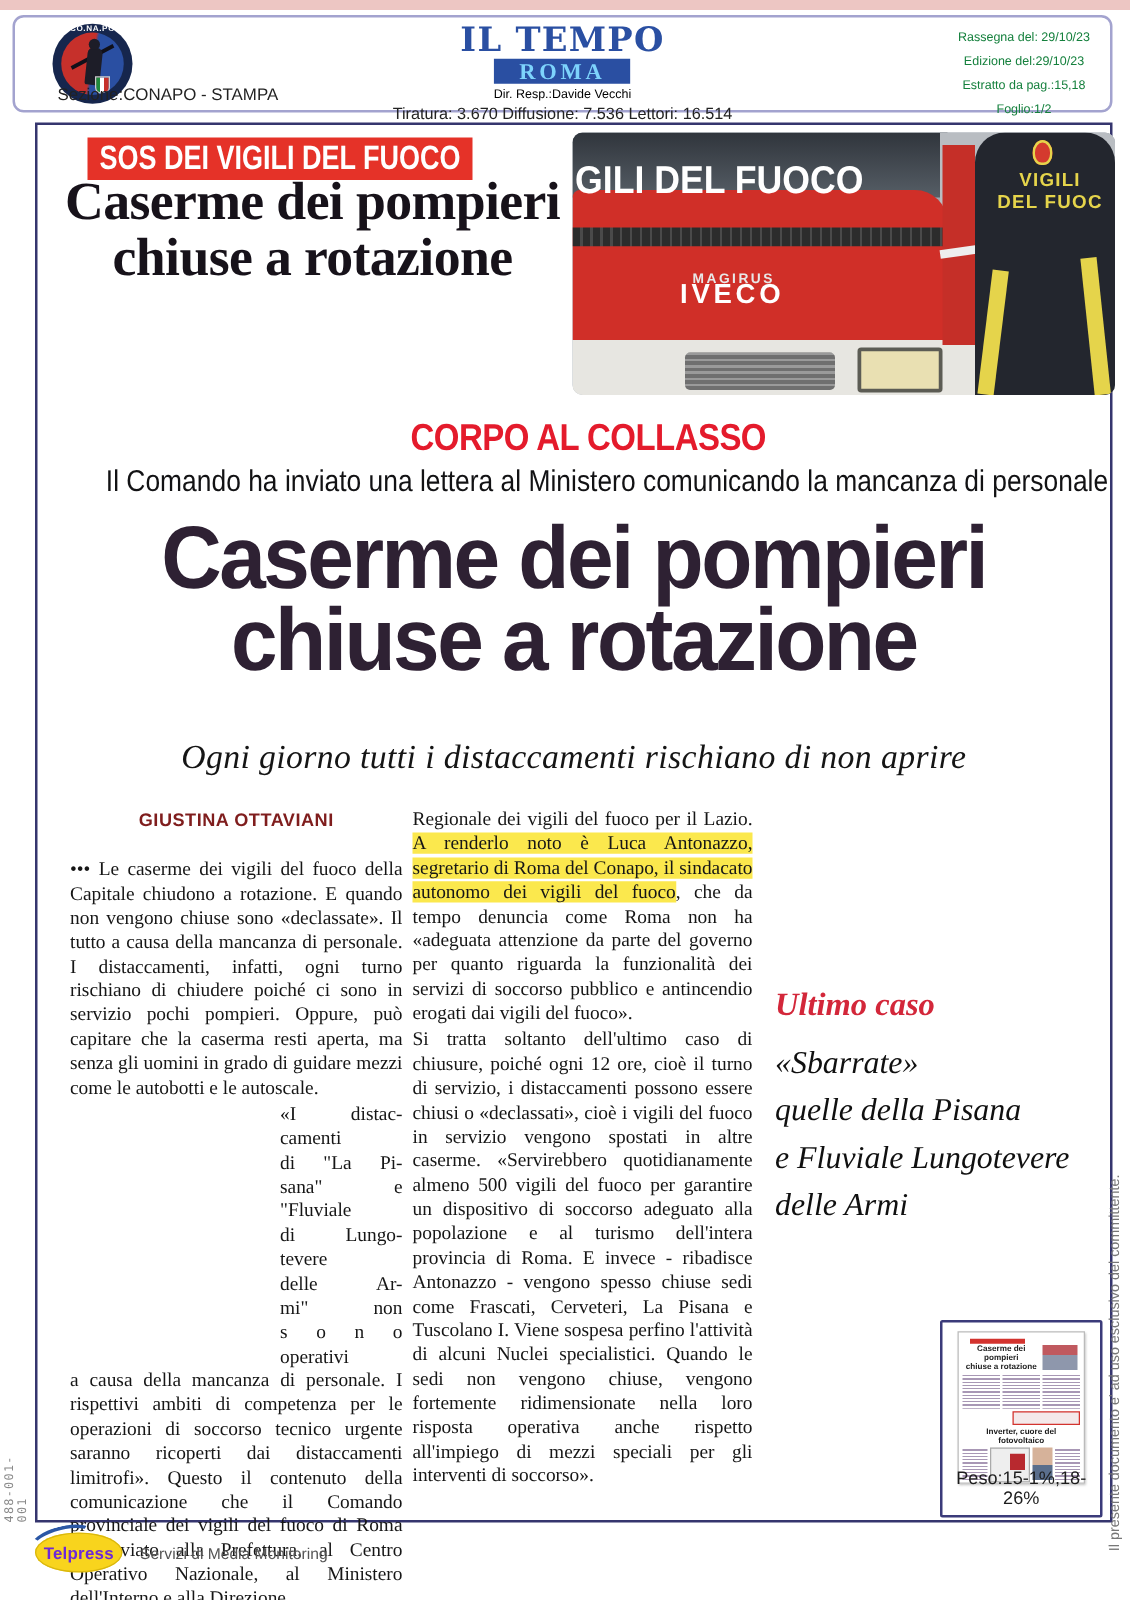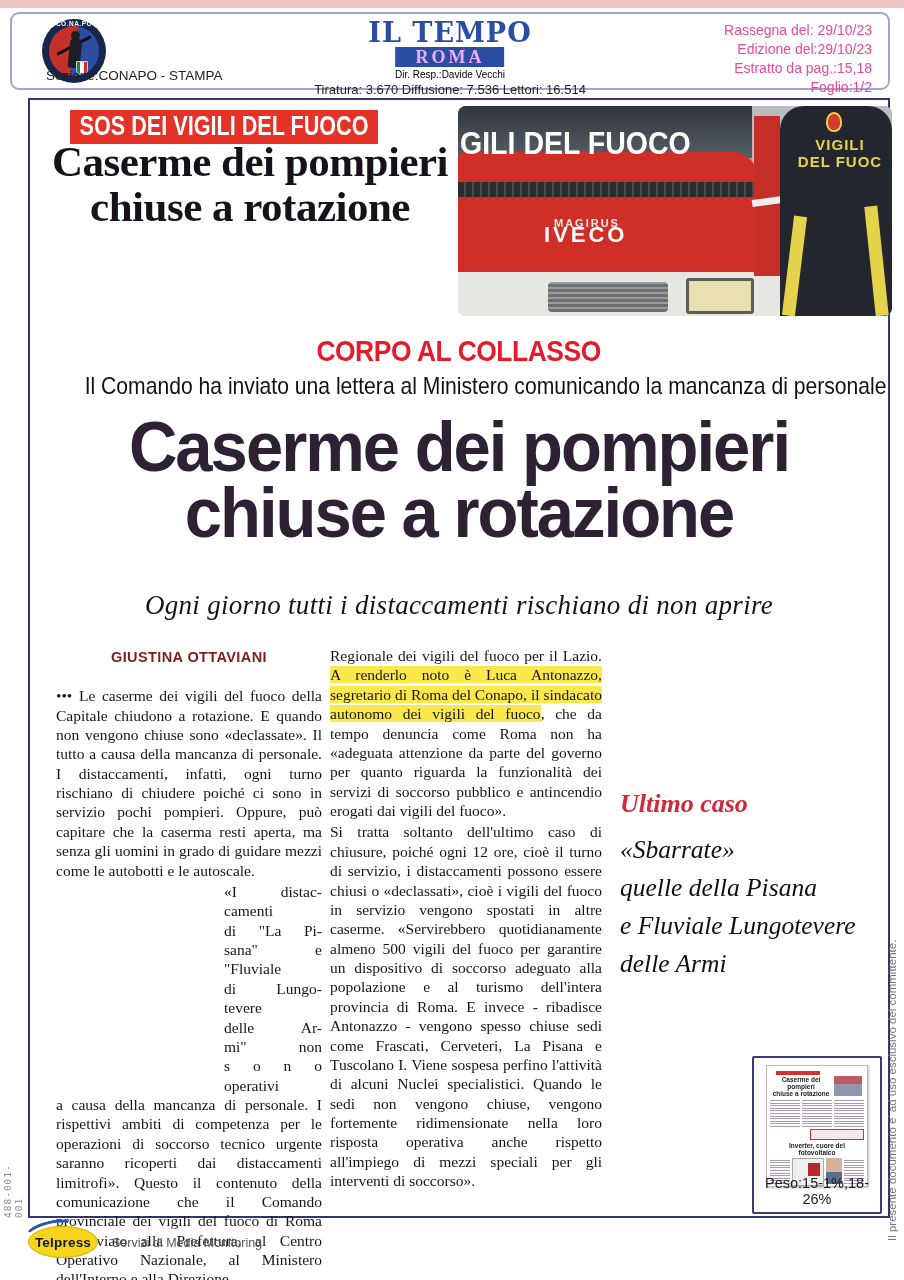--- a/index.html
+++ b/index.html
@@ -14,25 +14,25 @@
       background:#16264d;display:flex;align-items:center;justify-content:center;}
   .conapo-inner{width:50px;height:50px;border-radius:50%;background:linear-gradient(100deg,#c6302b 48%,#2a4fa2 52%);position:relative;overflow:hidden;}
   .conapo-label{position:absolute;left:0;top:1px;width:64px;text-align:center;color:#fff;font-size:6.5px;font-weight:bold;letter-spacing:.5px;}
   .fig-body{position:absolute;left:20px;top:12px;width:12px;height:30px;background:#1d1d28;border-radius:5px 5px 2px 2px;transform:rotate(6deg);}
   .fig-head{position:absolute;left:22px;top:5px;width:9px;height:9px;border-radius:50%;background:#1d1d28;}
   .fig-axe{position:absolute;left:6px;top:18px;width:38px;height:3px;background:#10101a;transform:rotate(-28deg);}
   .conapo-shield{position:absolute;left:27px;bottom:1px;width:10px;height:12px;border-radius:0 0 5px 5px;
       background:linear-gradient(90deg,#1e8a3c 33%,#fff 33% 66%,#c6302b 66%);border:1px solid #ccc;}
   .head-center{position:absolute;left:50%;top:6px;transform:translateX(-50%);text-align:center;white-space:nowrap;}
   .masthead{font-family:"DejaVu Serif",serif;font-weight:bold;font-size:27px;line-height:26px;color:#2a4fa2;letter-spacing:1px;}
-  .masthead-sub{display:inline-block;background:#2a4fa2;color:#f0abfc;font-family:"Liberation Serif",serif;
+  .masthead-sub{display:inline-block;background:#2a4fa2;color:#7dd3fc;font-family:"Liberation Serif",serif;
       font-weight:bold;font-size:18px;line-height:20px;letter-spacing:3px;padding:0 20px;margin-top:1px;}
   .dir-line{font-size:10px;color:#000000;margin-top:2px;}
   .stats-line{font-size:13px;color:#222;margin-top:2px;}
-  .head-right{position:absolute;right:16px;top:7px;text-align:right;font-size:14px;color:#ec4899;line-height:19px;}
+  .head-right{position:absolute;right:16px;top:7px;text-align:center;font-size:10px;color:#15803d;line-height:19px;}
   .section-line{position:absolute;left:34px;bottom:5px;font-size:13.5px;color:#222;}
 
   
   .frame{position:absolute;left:28px;top:98px;width:862px;height:1120px;box-sizing:border-box;
       border:2px solid #35356e;background:#fff;}
 
   .kicker{position:absolute;left:40px;top:10px;background:#e53228;color:#fff;font-weight:bold;
       font-size:27px;line-height:30px;padding:1px 12px 3px;transform:scaleX(.8);transform-origin:left center;
       letter-spacing:0;white-space:nowrap;}
   .teaser-head{position:absolute;left:0;top:40px;width:440px;text-align:center;
@@ -59,21 +59,21 @@
   .headlight{position:absolute;left:228px;top:172px;width:62px;height:30px;background:#e9e0b2;border:3px solid #5c5c54;border-radius:3px;}
   .door-pillar{position:absolute;left:296px;top:10px;width:26px;height:160px;background:#c52f28;}
   .door-stripe{position:absolute;left:294px;top:92px;width:30px;height:7px;background:#eee;transform:rotate(-8deg);}
   .fireman{position:absolute;left:322px;top:0;width:112px;height:210px;background:#23262e;border-radius:24px 24px 0 0;}
   .jk-stripe-l{position:absolute;left:330px;top:110px;width:13px;height:100px;background:#e5d44b;transform:rotate(7deg);}
   .jk-stripe-r{position:absolute;left:412px;top:100px;width:13px;height:110px;background:#e5d44b;transform:rotate(-6deg);}
   .jk-flame{position:absolute;left:368px;top:6px;width:16px;height:20px;background:#d43a2e;border-radius:50% 50% 45% 45%;box-shadow:0 0 0 2px #e5d44b inset;}
   .jk-text{position:absolute;left:336px;top:30px;width:92px;text-align:center;color:#e5d44b;font-weight:bold;
       font-size:15px;line-height:17px;letter-spacing:1px;white-space:pre-line;}
 
-  .overline{position:absolute;left:0;top:234px;width:100%;text-align:center;}
+  .overline{position:absolute;left:12px;top:234px;width:100%;text-align:center;}
   .overline span{display:inline-block;color:#e41b2c;font-weight:bold;font-size:30px;transform:scaleX(.88);letter-spacing:-.5px;}
   .deck{position:absolute;left:0;top:272px;width:100%;text-align:center;}
   .deck span{display:inline-block;font-size:24px;color:#121214;transform:scaleX(.88);white-space:nowrap;}
   .main-head{position:absolute;left:0;top:314px;width:100%;text-align:center;font-weight:bold;
       font-size:67px;line-height:.99;color:#2e2133;letter-spacing:-2px;}
   .main-head span{display:block;transform:scaleY(1.06);}
   .subhead{position:absolute;left:0;top:490px;width:100%;text-align:center;font-family:"Liberation Serif",serif;
       font-style:italic;font-size:27px;color:#151515;letter-spacing:.3px;}
 
   
@@ -109,21 +109,21 @@
   .mp-h2{font-weight:bold;font-size:6.5px;text-align:center;color:#1a1a1a;margin-top:1px;}
   .mp-midrow{display:flex;gap:2px;margin-top:2px;}
   .mp-appl{width:30px;height:26px;background:#eee;border:1px solid #aaa;position:relative;}
   .mp-appl:after{content:"";position:absolute;right:3px;top:4px;width:12px;height:13px;background:#b8292f;}
   .mp-face{width:16px;height:26px;background:linear-gradient(180deg,#d6b29a 55%,#5a6e8c 55%);}
   .peso-label{position:absolute;left:0;bottom:5px;width:100%;text-align:center;font-size:14.5px;color:#1d1d1d;}
 
   
   .telpress{position:absolute;left:28px;top:1226px;width:70px;height:32px;background:#f8d41d;border-radius:50%;
       display:flex;align-items:center;justify-content:center;box-shadow:0 0 0 1px #d9b70e inset;}
-  .telpress span{color:#0f172a;font-weight:bold;font-size:13.5px;letter-spacing:.2px;}
+  .telpress span{color:#6d28d9;font-weight:bold;font-size:13.5px;letter-spacing:.2px;}
   .telpress:before{content:"";position:absolute;left:-4px;top:-5px;width:46px;height:16px;border:3px solid transparent;
       border-top:3px solid #2b57a5;border-radius:50%;transform:rotate(-14deg);}
   .tagline{position:absolute;left:112px;top:1236px;font-size:12.5px;color:#555;}
 
   
   .vleft{position:absolute;left:2px;top:1146px;height:72px;writing-mode:vertical-rl;transform:rotate(180deg);
       font-family:"DejaVu Sans Mono",monospace;font-size:9.5px;letter-spacing:1px;color:#8a8a8a;}
   .vright{position:absolute;left:886px;top:896px;height:345px;writing-mode:vertical-rl;transform:rotate(180deg);
       font-size:11.5px;color:#777;white-space:nowrap;}
 </style>

